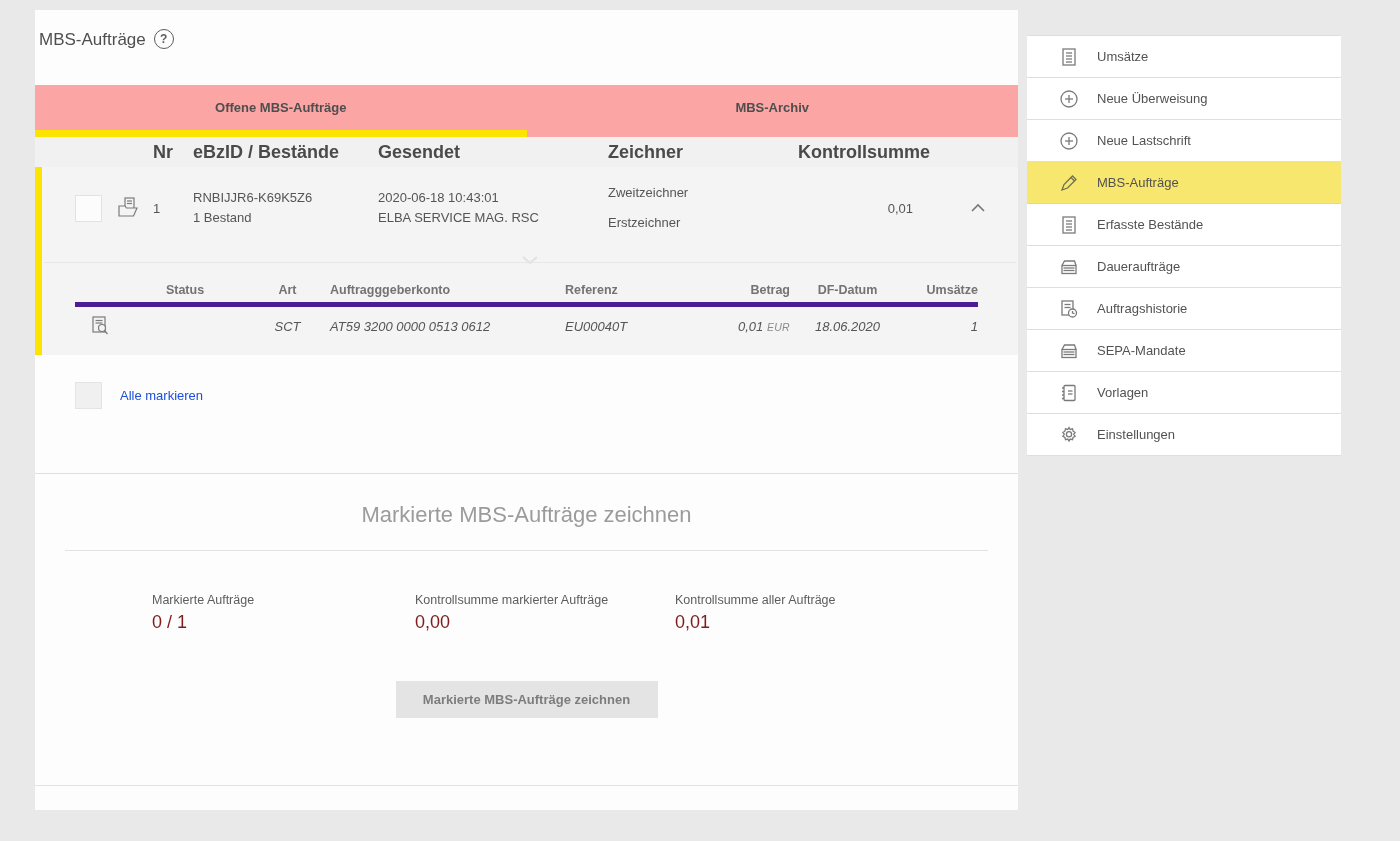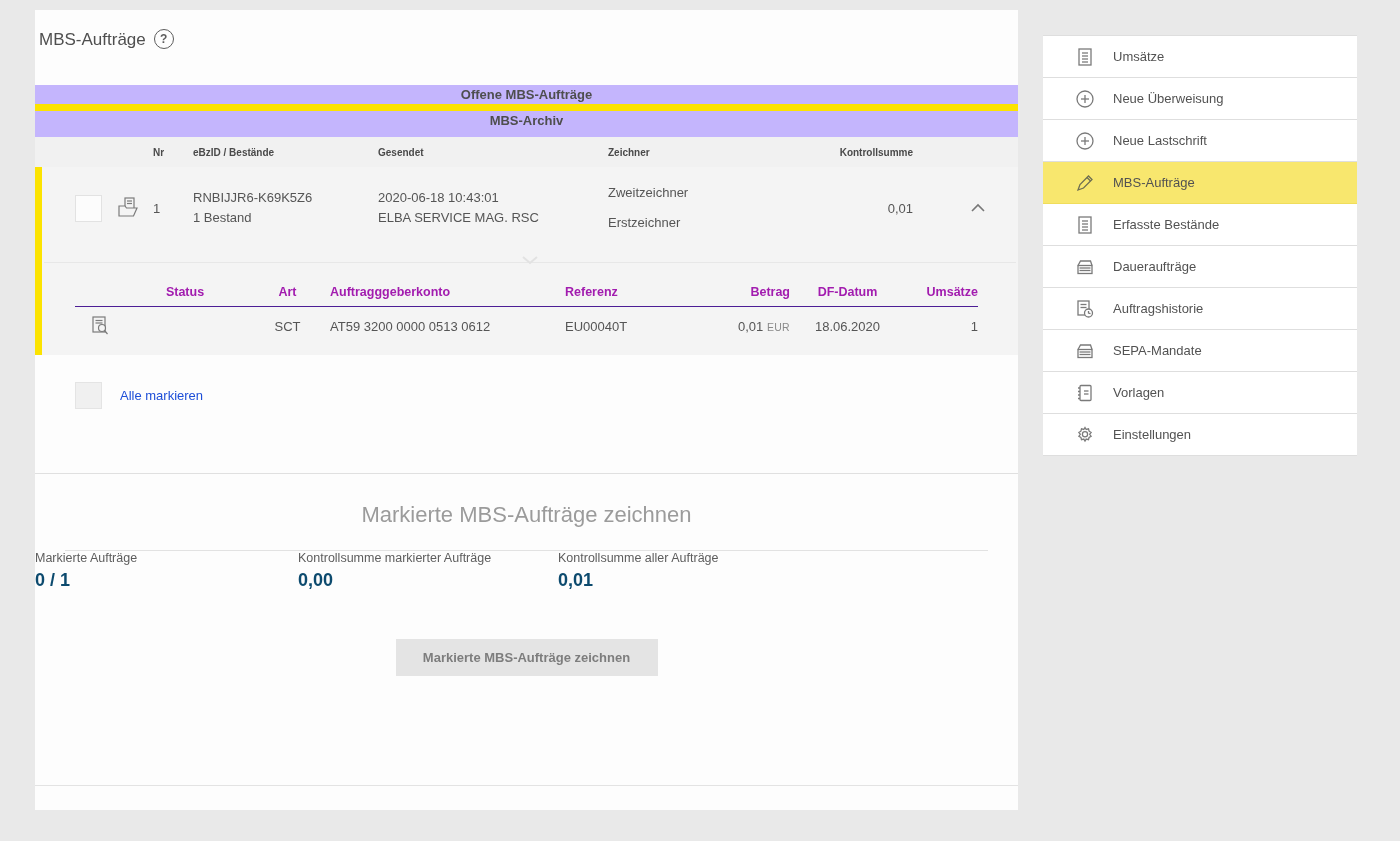--- a/index.html
+++ b/index.html
@@ -2,47 +2,47 @@
 <html><head>
 <meta charset="utf-8">
 <style>
   * { margin:0; padding:0; box-sizing:border-box; }
   html,body { width:1400px; height:841px; overflow:hidden; }
   body {
     background:#e9e9e9;
     font-family:"Liberation Sans","DejaVu Sans",sans-serif;
     color:#4d4d4d;
   }
-  .page { display:flex; padding:10px 0 0 35px; gap:25px; }
+  .page { display:flex; padding:10px 0 0 35px; gap:9px; }
 
   
   .main-card {
     width:983px; height:800px; background:#fdfdfd;
     display:flex; flex-direction:column;
   }
   .page-header { padding:20px 24px 0 4px; height:75px; display:flex; align-items:flex-start; gap:8px; }
   .page-title { font-size:17px; font-weight:400; color:#4f4f4f; }
   .help-icon {
     width:20px; height:20px; border:1.5px solid #5c5c5c; border-radius:50%;
     display:inline-flex; align-items:center; justify-content:center;
     font-size:12px; font-weight:700; color:#5c5c5c; cursor:pointer; margin-top:-1px;
   }
 
   
-  .tabs { display:flex; height:52px; background:#c4b5fd;flex-direction:column; }
+  .tabs { display:flex; height:52px; background:#fca5a5; }
   .tab {
     flex:1; display:flex; align-items:center; justify-content:center;
     font-size:13px; font-weight:700; color:#4e4e4e; cursor:pointer;
     border-bottom:7px solid transparent;
   }
   .tab.active { border-bottom-color:#fce300; }
 
   
   .orders-grid { display:grid; grid-template-columns:28px 50px 40px 185px 230px 190px 140px 1fr; align-items:center; }
-  .orders-head { background:#f1f1f1; height:30px; padding-left:40px; font-size:10px; font-weight:700; color:#4a4a4a; }
+  .orders-head { background:#f1f1f1; height:30px; padding-left:40px; font-size:18px; font-weight:700; color:#4a4a4a; }
 
   
   .order-block { background:#f4f4f4; border-left:7px solid #fce300; }
   .order-row { padding-left:33px; height:82px; font-size:13px; color:#555; }
   .checkbox {
     width:27px; height:27px; background:#fcfcfc; border:1px solid #e2e2e2;
     display:inline-block; cursor:pointer;
   }
   .cell-two-line div { line-height:20px; }
   .cell-zeichner div { line-height:30px; }
@@ -50,42 +50,42 @@
   .col-ksum-h { text-align:right; padding-right:25px; }
   .cell-icon { display:flex; justify-content:center; }
   .cell-chevron { display:flex; justify-content:center; cursor:pointer; }
 
   .order-divider { position:relative; height:28px; margin:0 2px; }
   .order-divider::before { content:""; position:absolute; left:0; right:0; top:13px; border-top:1px solid #e7e7e7; }
   .chev-down { position:absolute; left:50%; top:6px; margin-left:-9px; }
 
   .detail-table { padding:0 40px 10px 33px; font-size:13px; color:#555; }
   .detail-grid { display:grid; grid-template-columns:50px 120px 85px 235px 135px 90px 115px 1fr; align-items:center; }
-  .detail-head { height:30px; font-weight:700; font-size:12.5px; color:#a21caf; border-bottom:1px solid #4c1d95; }
-  .detail-row { height:38px; }
+  .detail-head { height:30px; font-weight:700; font-size:12.5px; color:#737373; border-bottom:5px solid #4c1d95; }
+  .detail-row { height:38px;font-style:italic; }
   .dt-c { text-align:center; }
   .dt-r { text-align:right; }
   .currency { font-size:10.5px; color:#8a8a8a; letter-spacing:.3px;text-align:right; }
 
   
   .select-all { margin:26px 0 0 40px; display:flex; align-items:center; gap:18px; height:28px; }
   .select-all .checkbox { background:#f0f0f0; border-color:#e4e4e4; }
   .select-all-label { font-size:13px; color:#1d4ed8; }
 
   .full-divider { margin-top:64px; border-top:1px solid #e0e0e0; }
 
   
   .sign-section { padding-top:28px; display:flex; flex-direction:column; }
   .sign-heading { text-align:center; font-size:22px; font-weight:400; color:#9b9b9b; }
   .sign-hr { border:none; border-top:1px solid #e2e2e2; margin:22px 30px 0; }
-  .stats { display:flex; }
+  .stats { display:flex; margin-top:42px; padding-left:117px; }
   .stat { width:263px; }
   .stat:nth-child(2) { width:260px; }
   .stat-label { font-size:12.5px; color:#5d5d5d; }
-  .stat-value { font-size:18px; font-weight:700; color:#0c4a6e; margin-top:5px; }
+  .stat-value { font-size:18px; font-weight:400; color:#7f1d1d; margin-top:5px; }
   .btn-row { display:flex; justify-content:center; margin-top:48px; }
   .sign-button {
     min-width:262px; height:37px; background:#e4e4e4; border:none;
     font-family:inherit; font-size:13px; font-weight:700; color:#7d7d7d; cursor:pointer;
     padding:0 20px;
   }
   .card-footer { margin-top:auto; border-top:1px solid #e3e3e3; height:25px; background:#fdfdfd; }
 
   
   .sidebar { width:314px; margin-top:25px; border-top:1px solid #dedede; }

